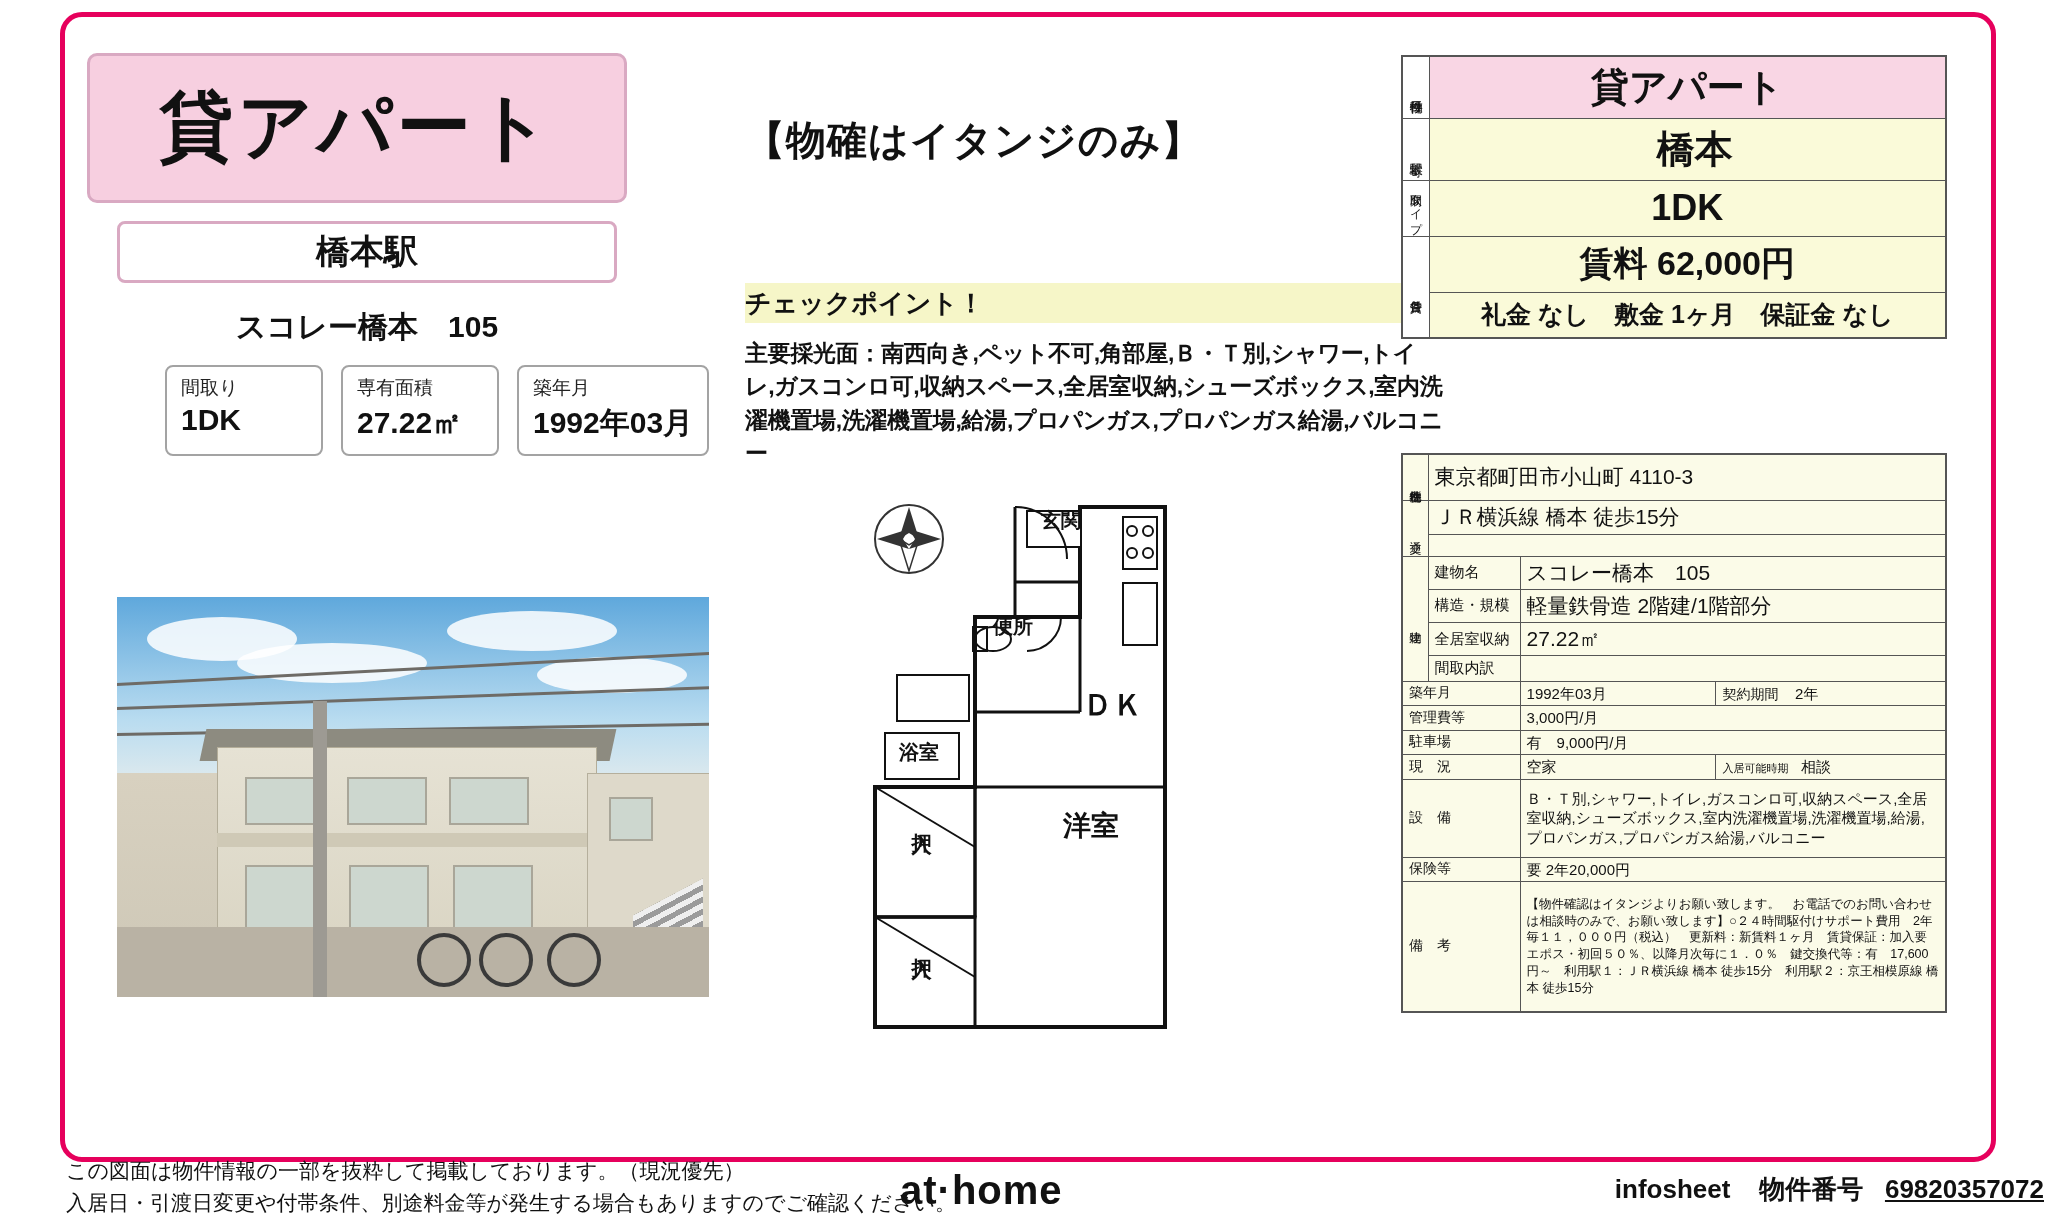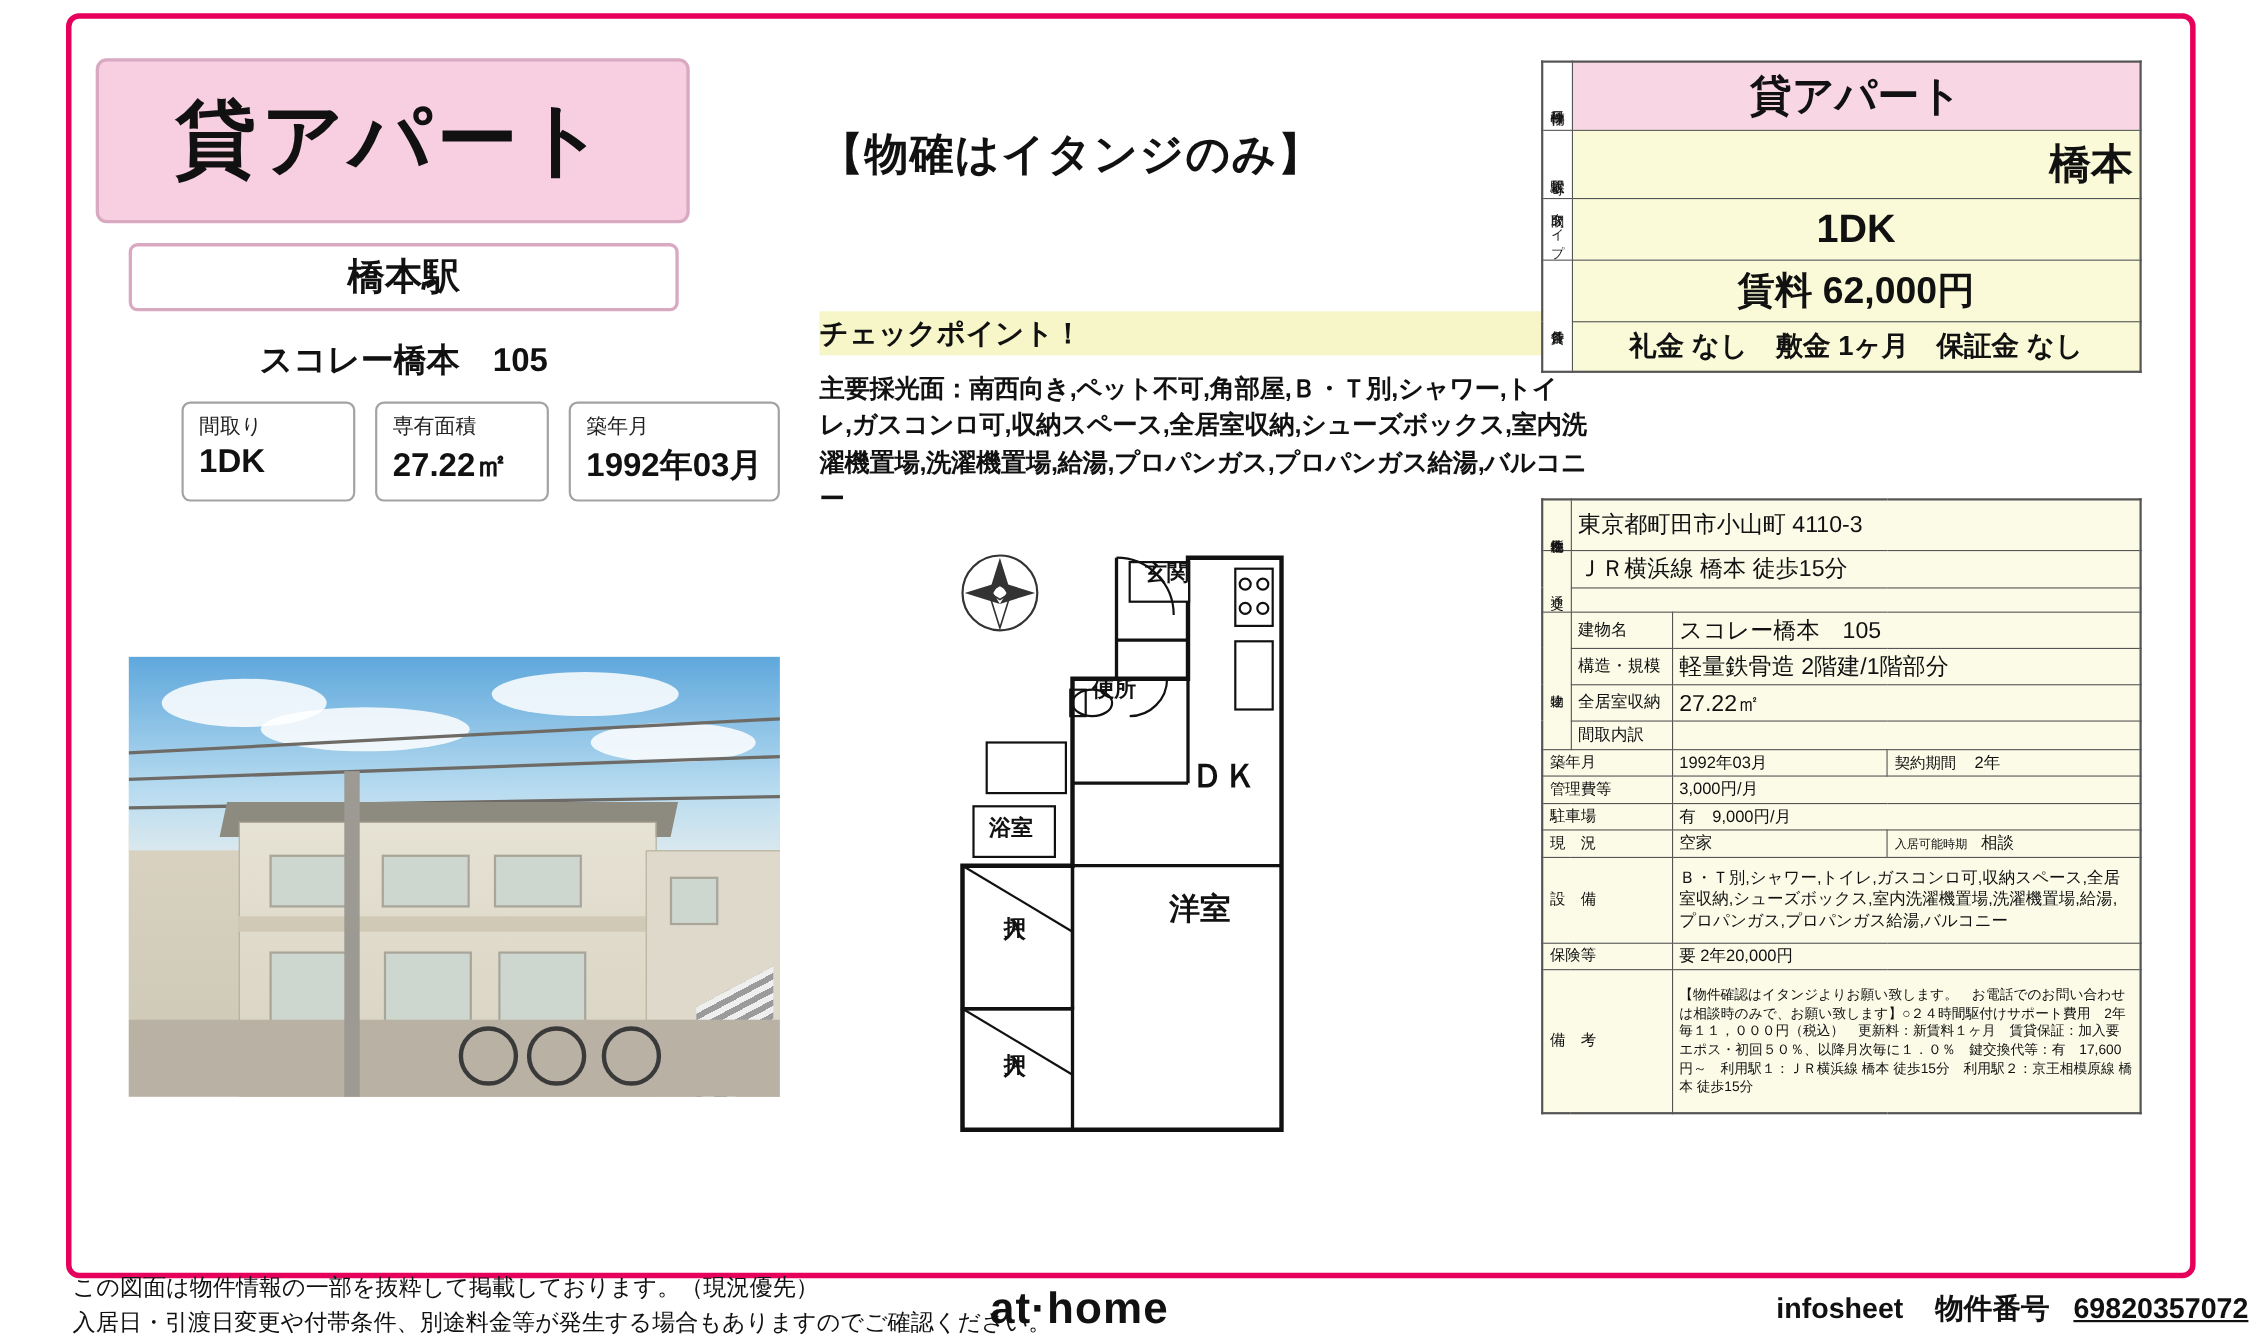--- a/index.html
+++ b/index.html
@@ -10,21 +10,21 @@
     font-family: "Liberation Sans", sans-serif;
     color: #111;
     position: relative;
     overflow: hidden;
   }
   .sheet {
     position: absolute;
     left: 60px; top: 12px;
     width: 1936px; height: 1150px;
     border: 5px solid #e6005c;
-    border-radius: 12px;
+    border-radius: 22px;
     background: #fff;
   }
 
   
   .title-box {
     position: absolute; left: 22px; top: 36px;
     width: 540px; height: 150px;
     background: #f7cfe0;
     border: 3px solid #d9a9c2;
     border-radius: 10px;
@@ -119,21 +119,21 @@
     width: 546px;
     border: 2px solid #555;
     border-collapse: collapse;
   }
   .sum td { border: 1px solid #555; padding: 2px 6px; }
   .sum .side {
     width: 26px; font-size: 13px; text-align: center; line-height: 1.05;
     background: #fff;
   }
   .sum .r1 { background:#f9d6e4; height:62px; text-align:center; font-size:38px; font-weight:bold; }
-  .sum .r2 { background:#fafad9; height:62px; text-align:right; font-size:38px; font-weight:bold;padding-left:21px; }
+  .sum .r2 { background:#fafad9; height:62px; text-align:center; font-size:38px; font-weight:bold;padding-left:21px; }
   .sum .r3 { background:#fafad9; height:56px; text-align:center; font-size:36px; font-weight:bold; }
   .sum .r4 { background:#fafad9; height:56px; text-align:center; font-size:34px; font-weight:bold; }
   .sum .r5 { background:#fafad9; height:46px; text-align:center; font-size:25px; font-weight:bold; }
 
   
   .det {
     position: absolute; left: 1336px; top: 436px;
     width: 546px;
     border: 2px solid #555;
     border-collapse: collapse;

